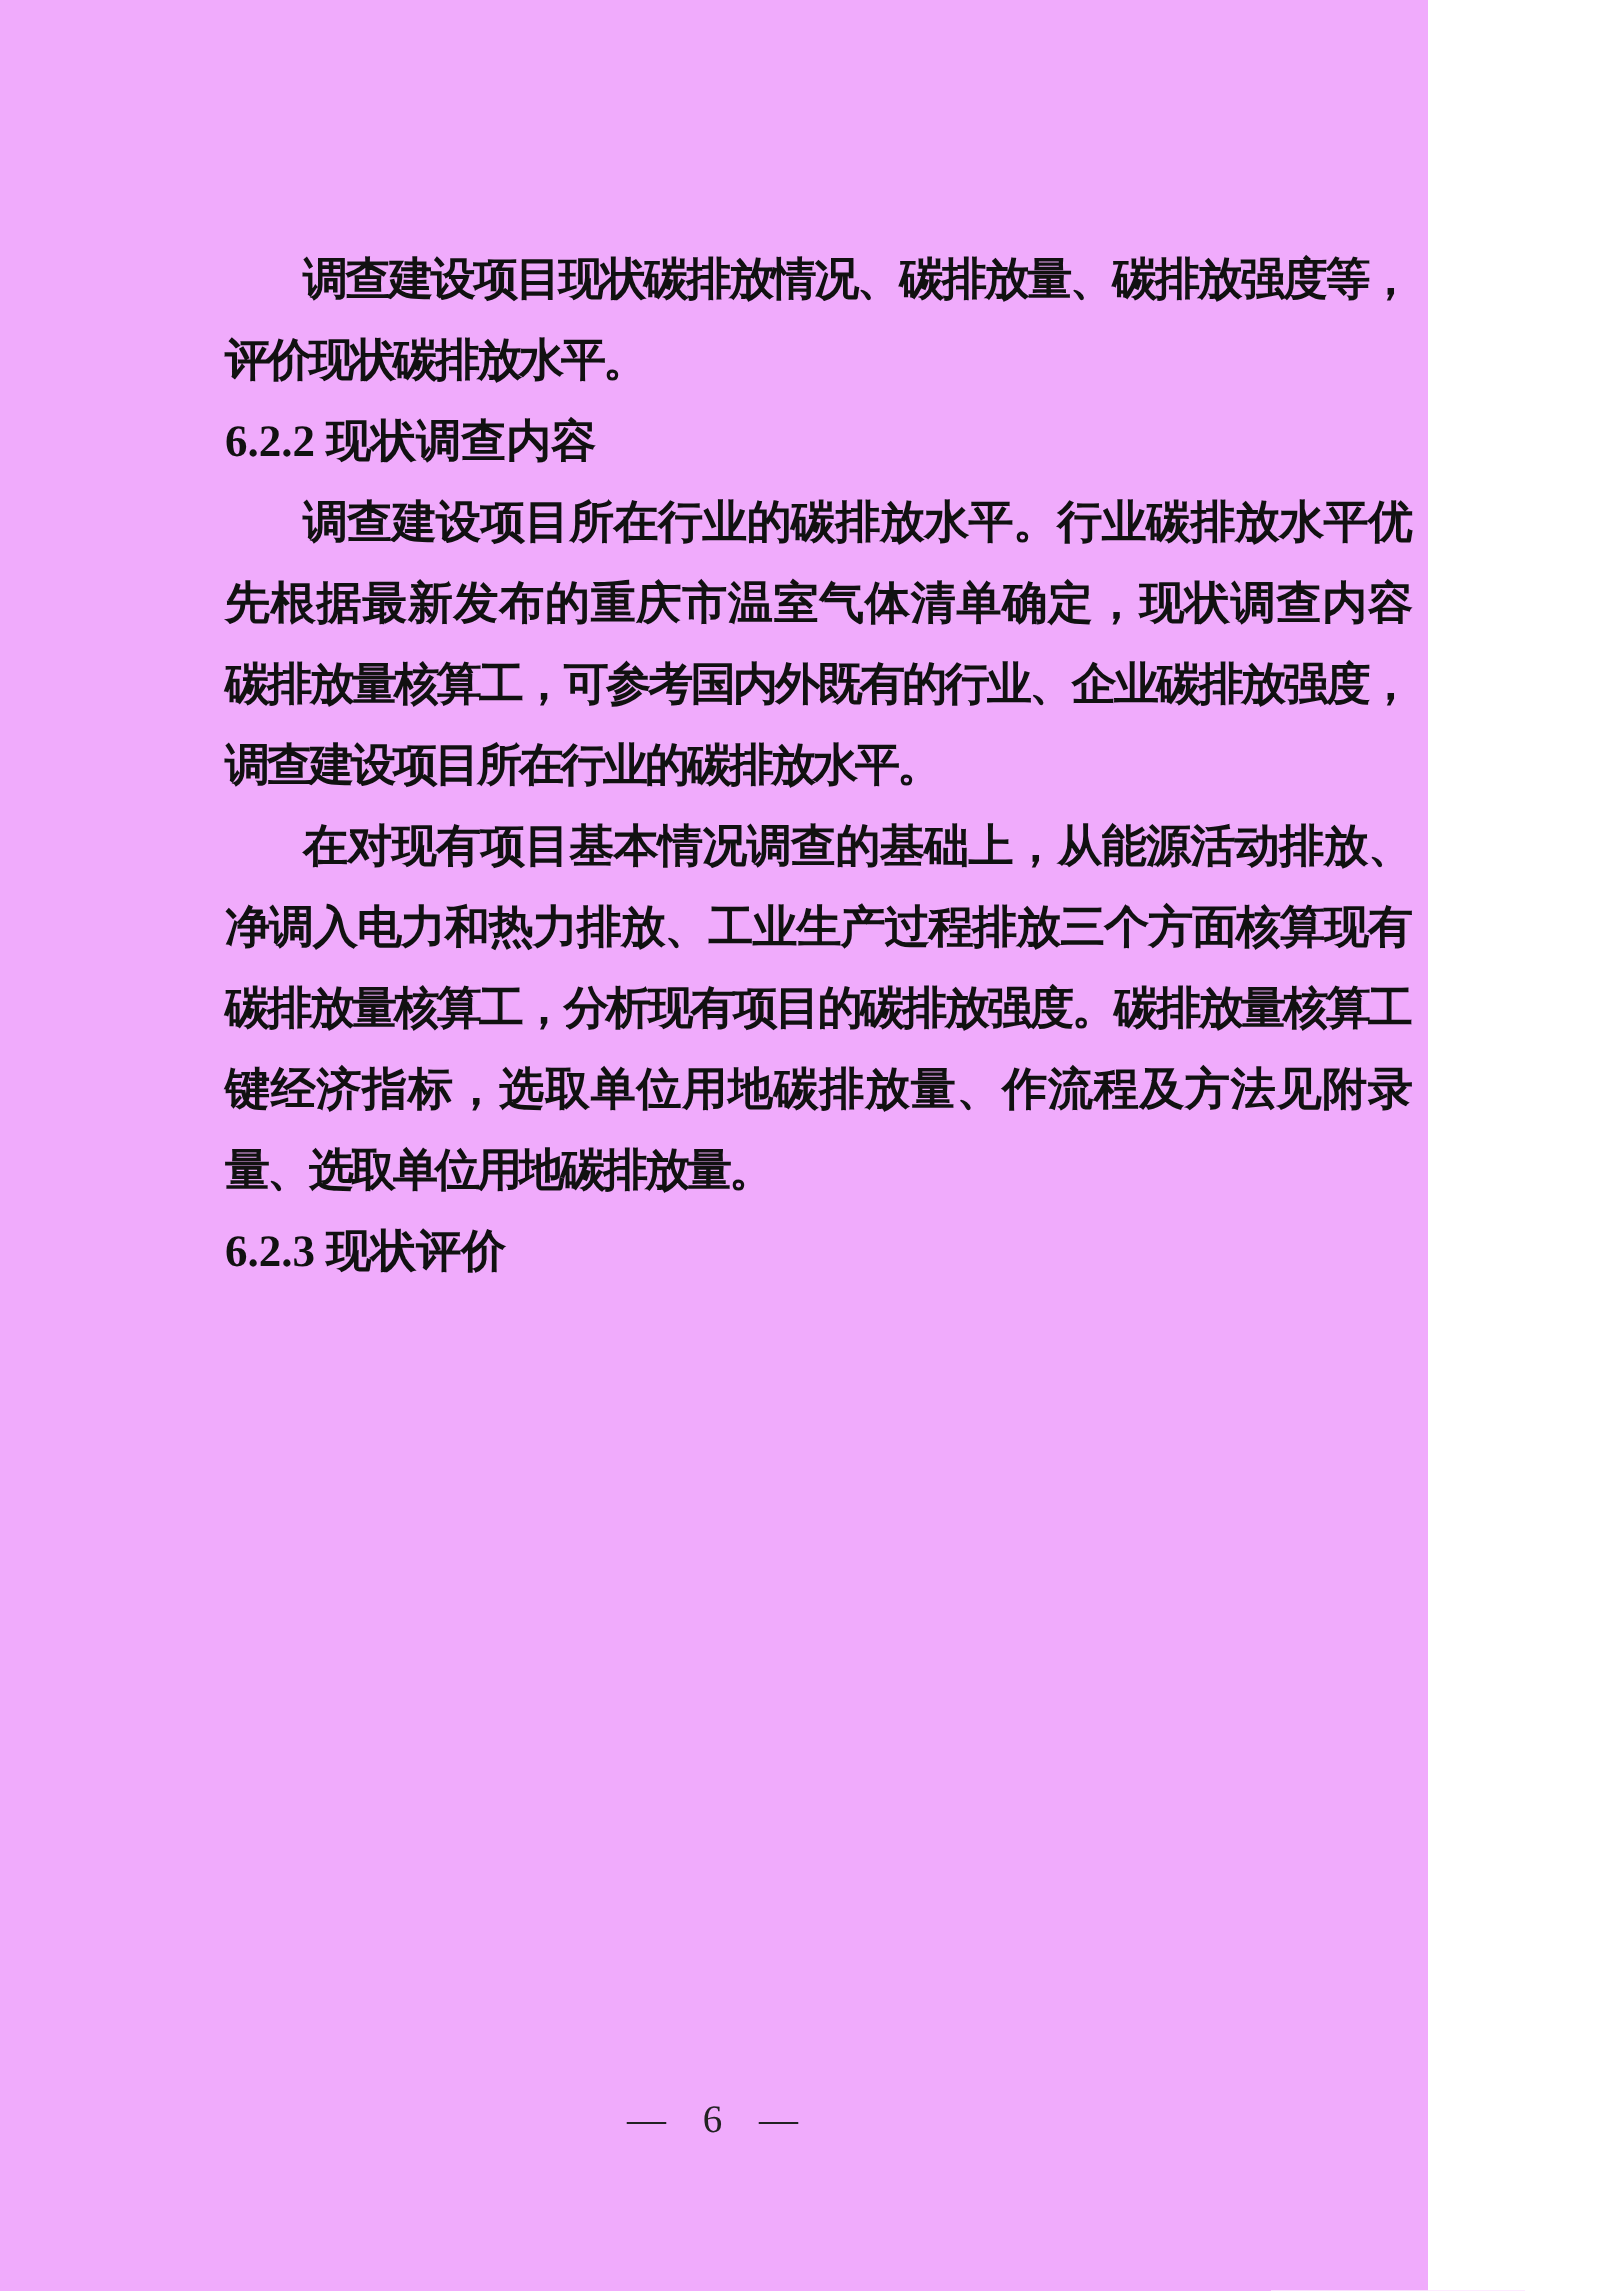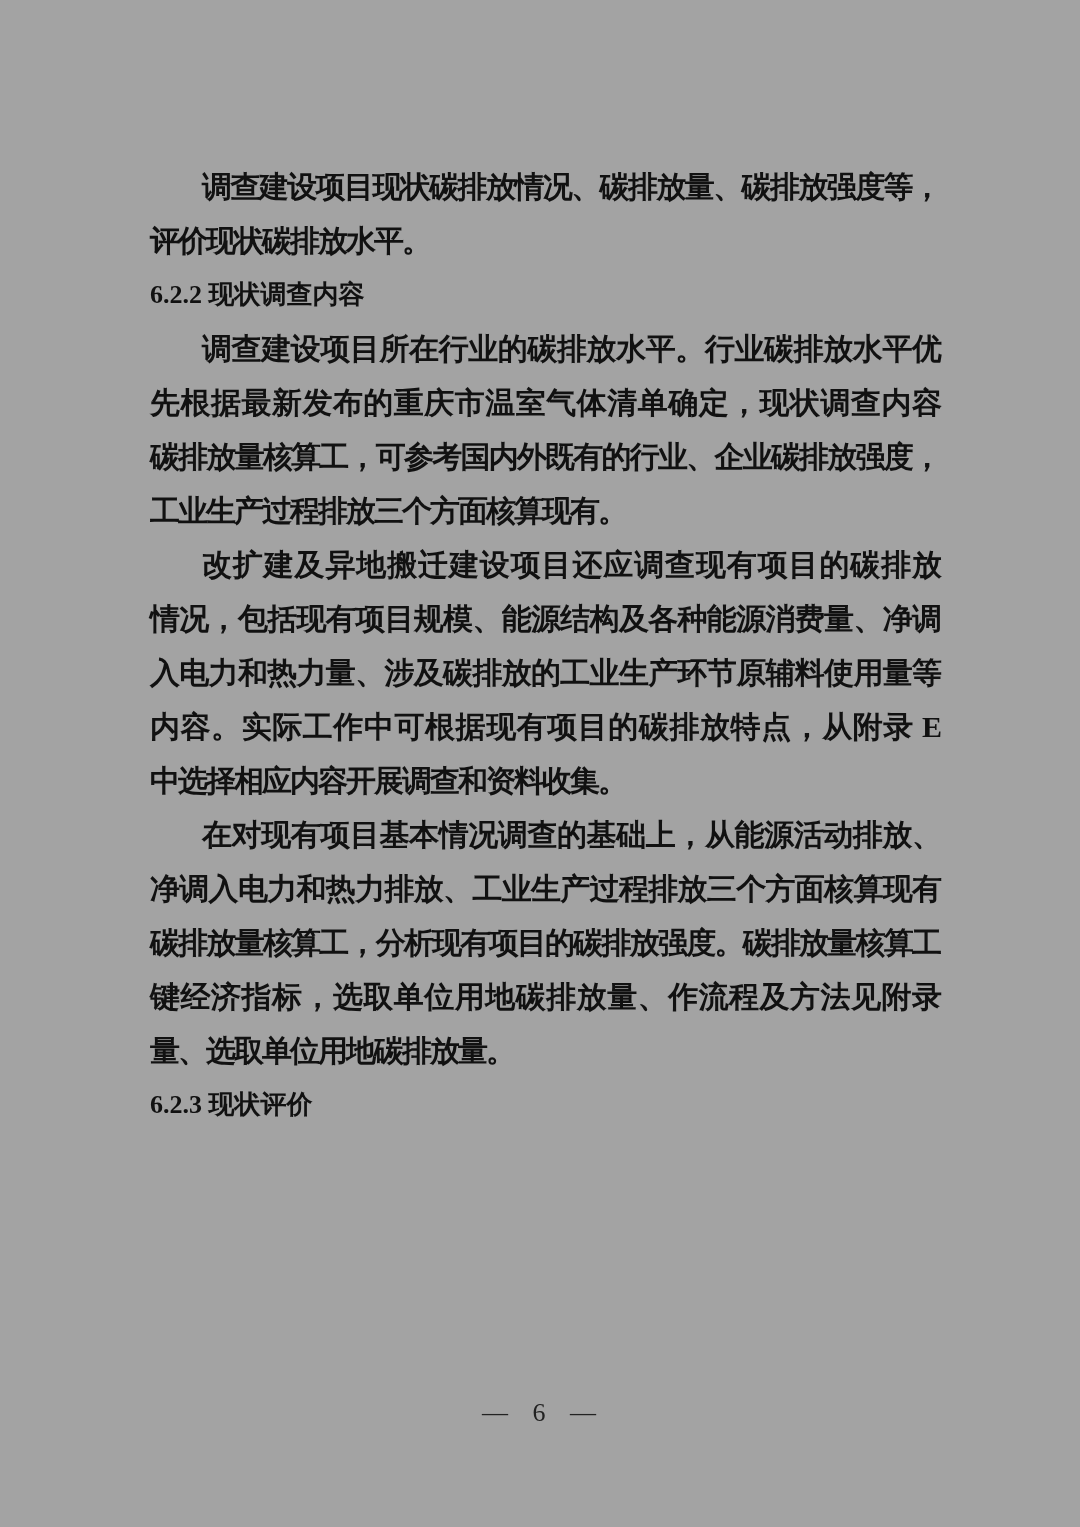--- a/index.html
+++ b/index.html
@@ -2,23 +2,23 @@
 <html><head>
 <meta charset="utf-8">
 <style>
   html, body {
     margin: 0;
     padding: 0;
     background: #ffffff;
   }
   .page {
     position: relative;
-    width: 1080px;
+    width: 952px;
     height: 1527px;
-    background: #a3a3a3;
+    background: #f0abfc;
     color: #111111;
     font-family: "Liberation Serif", "DejaVu Serif", serif;
     overflow: hidden;
   }
   .doc {
     position: absolute;
     left: 150px;
     top: 160px;
     width: 790px;
     font-size: 30px;
@@ -32,21 +32,21 @@
     text-align-last: justify;
   }
   .line.last {
     text-align-last: left;
   }
   .line.first {
     text-indent: 52px;
   }
   .heading {
     margin: 0;
-    font-size: 26px;
+    font-size: 30px;
     line-height: 54px;
     font-weight: 600;
     letter-spacing: 0px;
     text-align: left;
   }
   .footer {
     position: absolute;
     left: 0;
     top: 1398px;
     width: 100%;
@@ -68,30 +68,23 @@
       <div class="line first fill">调查建设项目现状碳排放情况、碳排放量、碳排放强度等，</div>
       <div class="line last">评价现状碳排放水平。</div>
     </div>
 
     <h2 class="heading">6.2.2 现状调查内容</h2>
 
     <div class="para">
       <div class="line first fill">调查建设项目所在行业的碳排放水平。行业碳排放水平优</div>
       <div class="line fill">先根据最新发布的重庆市温室气体清单确定，现状调查内容</div>
       <div class="line fill">碳排放量核算工，可参考国内外既有的行业、企业碳排放强度，</div>
-      <div class="line last">工业生产过程排放三个方面核算现有。</div>
+      <div class="line last">调查建设项目所在行业的碳排放水平。</div>
     </div>
 
-    <div class="para">
-      <div class="line first fill">改扩建及异地搬迁建设项目还应调查现有项目的碳排放</div>
-      <div class="line fill">情况，包括现有项目规模、能源结构及各种能源消费量、净调</div>
-      <div class="line fill">入电力和热力量、涉及碳排放的工业生产环节原辅料使用量等</div>
-      <div class="line fill">内容。实际工作中可根据现有项目的碳排放特点，从附录 E</div>
-      <div class="line last">中选择相应内容开展调查和资料收集。</div>
-    </div>
 
     <div class="para">
       <div class="line first fill">在对现有项目基本情况调查的基础上，从能源活动排放、</div>
       <div class="line fill">净调入电力和热力排放、工业生产过程排放三个方面核算现有</div>
       <div class="line fill">碳排放量核算工，分析现有项目的碳排放强度。碳排放量核算工</div>
       <div class="line fill">键经济指标，选取单位用地碳排放量、作流程及方法见附录</div>
       <div class="line last">量、选取单位用地碳排放量。</div>
     </div>
 
     <h2 class="heading">6.2.3 现状评价</h2>

